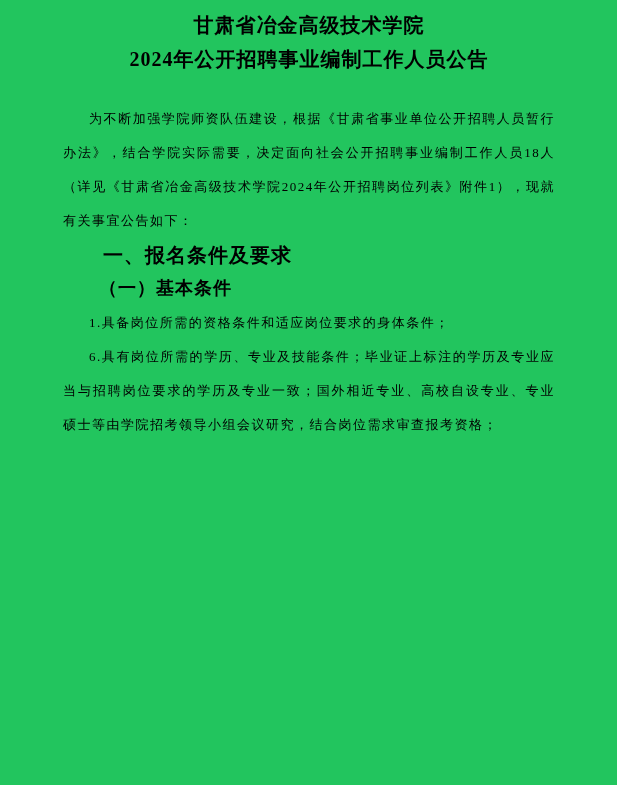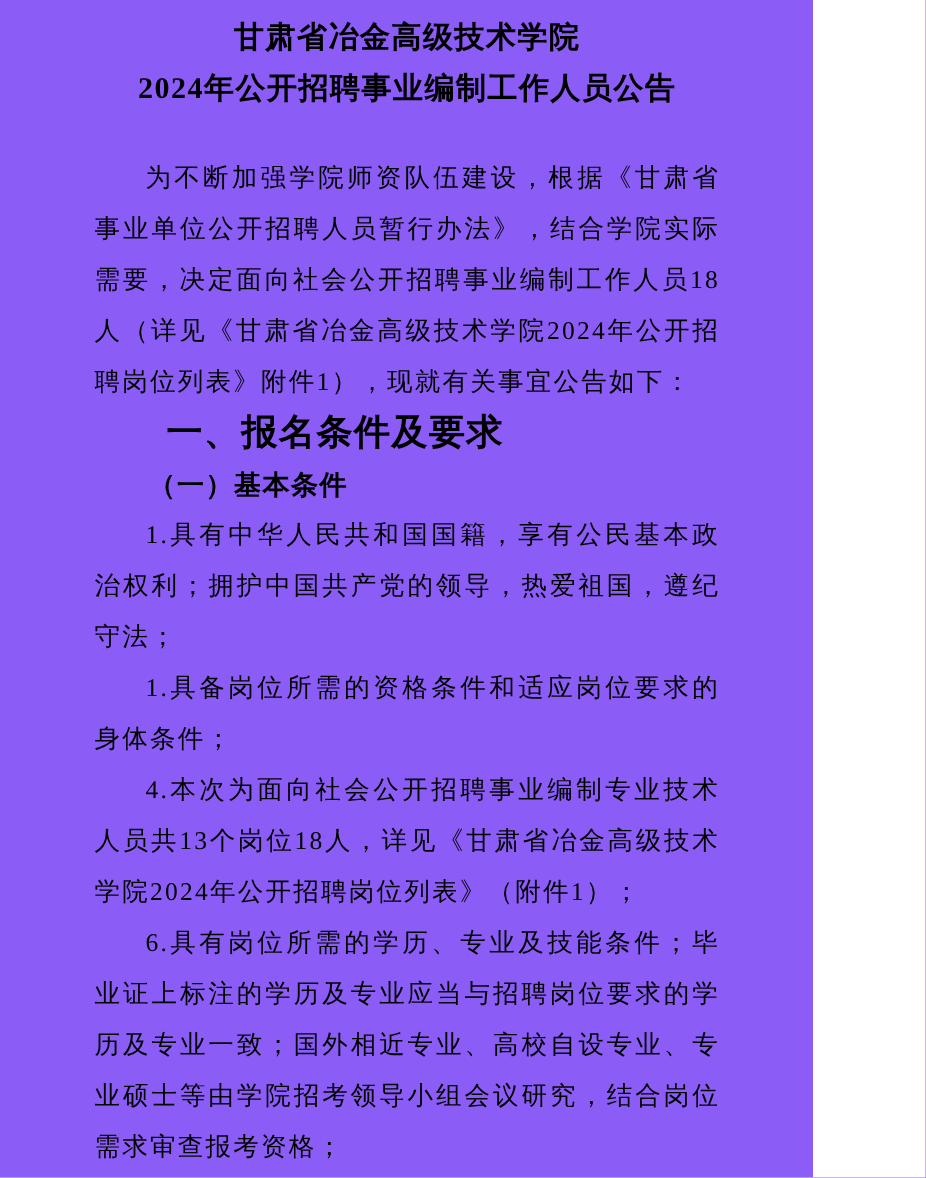--- a/index.html
+++ b/index.html
@@ -9,83 +9,81 @@
   body {
     width: 617px;
     height: 785px;
     background: #ffffff;
     color: #000000;
     font-family: "Liberation Serif", "DejaVu Serif", serif;
     overflow: hidden;
   }
   .page {
     box-sizing: border-box;
-    width: 542px;
+    width: 617px;
     height: 785px;
     padding: 8px 62px 17px 63px;
-    background: #8b5cf6;
+    background: #22c55e;
   }
   .doc-title {
     margin: 0 0 26px 0;
     text-align: center;
     font-size: 20px;
     font-weight: bold;
     line-height: 34px;
     letter-spacing: 1px;
   }
   .doc-title .title-line {
     display: block;
   }
   .para {
     margin: 0;
-    font-size: 17px;
+    font-size: 13px;
     line-height: 34px;
     text-indent: 2em;
     text-align: justify;
     text-justify: inter-ideograph;
     letter-spacing: 1.5px;
   }
   .heading {
     margin: 0;
-    font-size: 24px;
+    font-size: 20px;
     font-weight: bold;
     line-height: 34px;
     text-indent: 2em;
     letter-spacing: 1px;
     font-family: "Liberation Sans", "DejaVu Sans", sans-serif;
   }
   .subheading {
     margin: 0;
     font-size: 18px;
     font-weight: bold;
     line-height: 34px;
     text-indent: 2em;
     letter-spacing: 1px;
-    font-family: Liberation Serif, serif;
+    font-family: Liberation Mono, monospace;
   }
 </style>
 </head>
 <body>
 
 <div class="page">
 
   <h1 class="doc-title">
     <span class="title-line">甘肃省冶金高级技术学院</span>
     <span class="title-line">2024年公开招聘事业编制工作人员公告</span>
   </h1>
 
   <p class="para">为不断加强学院师资队伍建设，根据《甘肃省事业单位公开招聘人员暂行办法》，结合学院实际需要，决定面向社会公开招聘事业编制工作人员18人（详见《甘肃省冶金高级技术学院2024年公开招聘岗位列表》附件1），现就有关事宜公告如下：</p>
 
   <h2 class="heading">一、报名条件及要求</h2>
 
   <h3 class="subheading">（一）基本条件</h3>
 
-  <p class="para">1.具有中华人民共和国国籍，享有公民基本政治权利；拥护中国共产党的领导，热爱祖国，遵纪守法；</p>
 
 
   <p class="para">1.具备岗位所需的资格条件和适应岗位要求的身体条件；</p>
 
-  <p class="para">4.本次为面向社会公开招聘事业编制专业技术人员共13个岗位18人，详见《甘肃省冶金高级技术学院2024年公开招聘岗位列表》（附件1）；</p>
 
 
   <p class="para">6.具有岗位所需的学历、专业及技能条件；毕业证上标注的学历及专业应当与招聘岗位要求的学历及专业一致；国外相近专业、高校自设专业、专业硕士等由学院招考领导小组会议研究，结合岗位需求审查报考资格；</p>
 
 </div>
 
 </body></html>

